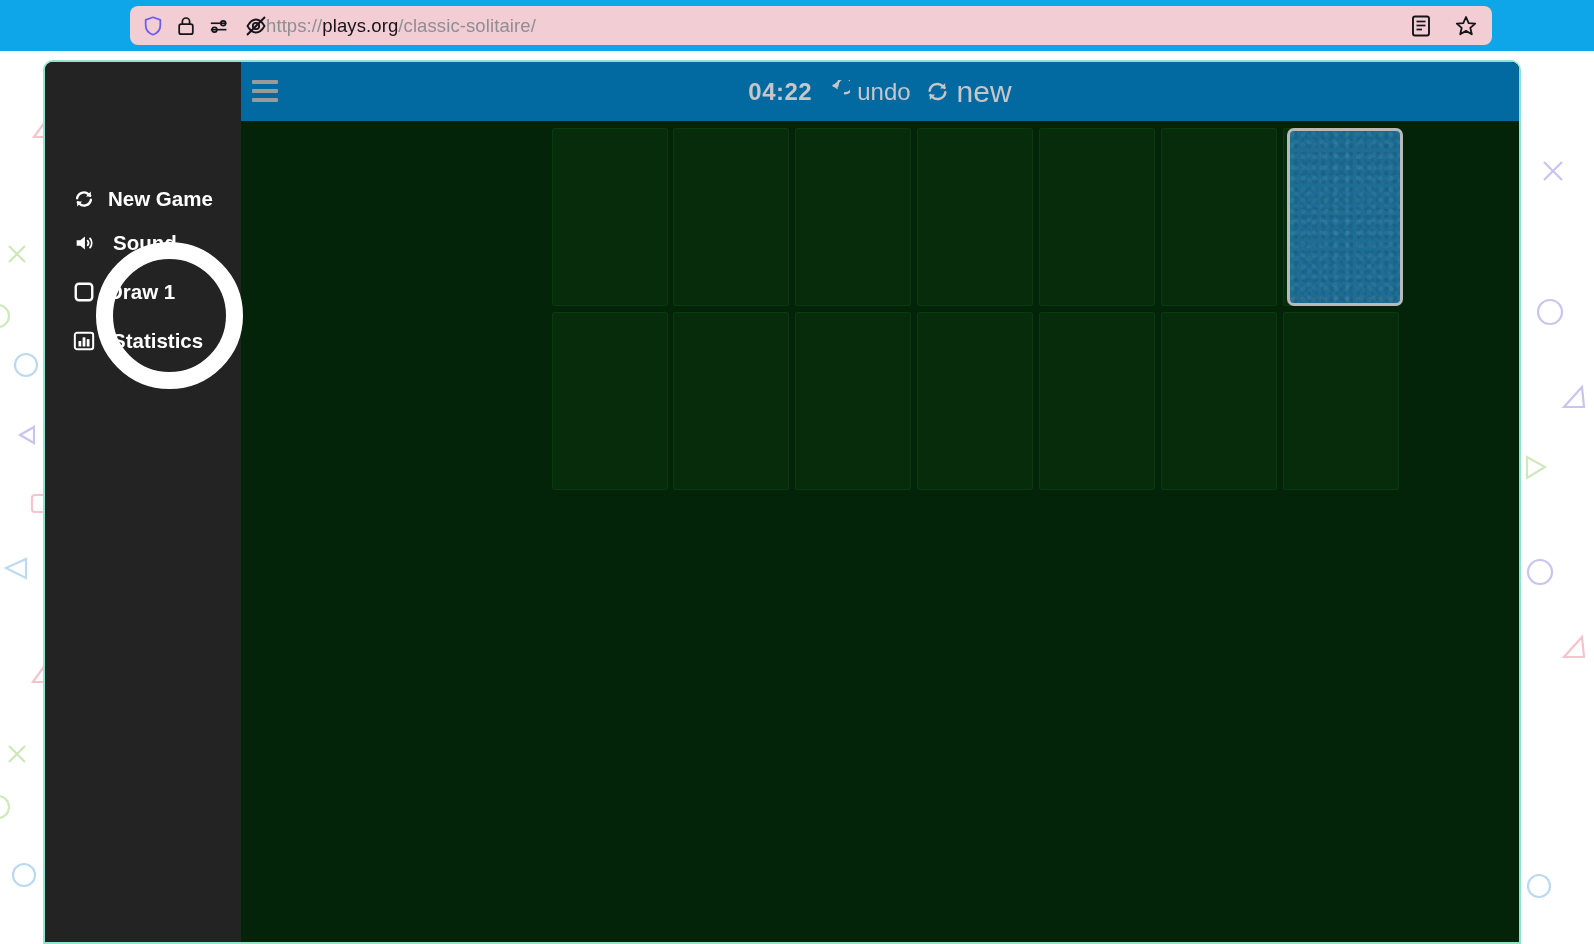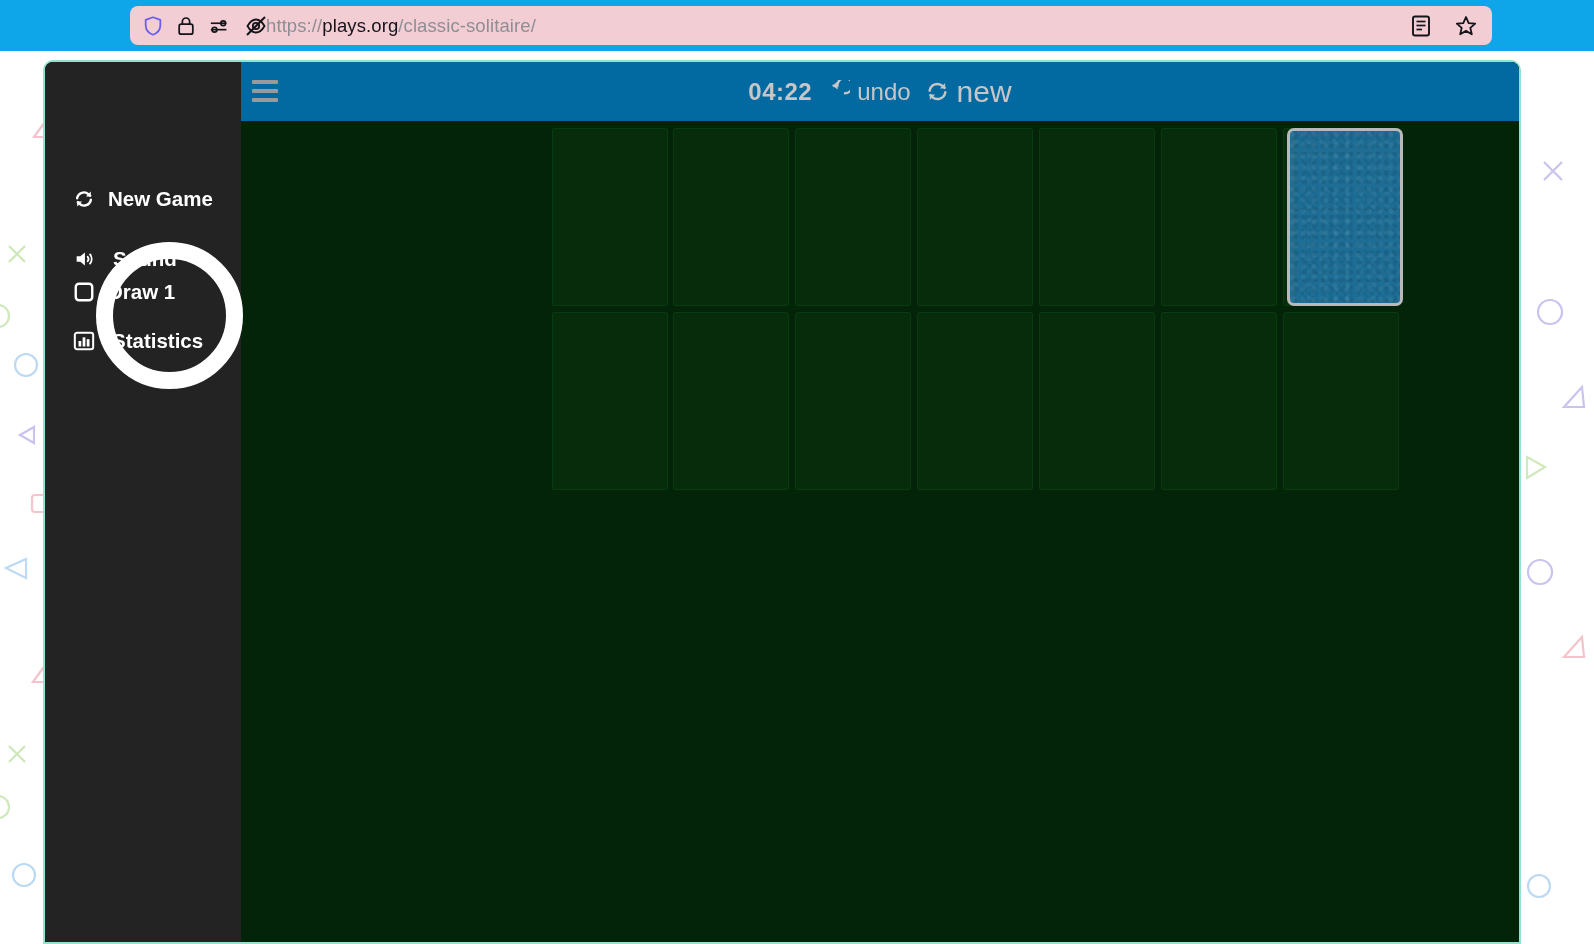--- a/index.html
+++ b/index.html
@@ -287,21 +287,21 @@
       <span class="menu-icon">
         <svg width="22" height="22" viewBox="0 0 24 24">
           <path d="M4.5 11.2a7.5 7.5 0 0 1 12.6-4.3l1.7 1.6 M19.5 12.8a7.5 7.5 0 0 1-12.6 4.3l-1.7-1.6" fill="none" stroke="#fff" stroke-width="2.6" stroke-linecap="round"></path>
           <path d="M19.4 3.7 L19.4 9.2 L14.1 9.2 Z" fill="#fff"></path>
           <path d="M4.6 20.3 L4.6 14.8 L9.9 14.8 Z" fill="#fff"></path>
         </svg>
       </span>
       <span>New Game</span>
     </div>
 
-    <div class="menu-item" style="top:180px;gap:18px;">
+    <div class="menu-item" style="top:164px;gap:18px;">
       <span class="menu-icon">
         <svg width="22" height="22" viewBox="0 0 24 24">
           <path d="M4 9 L8 9 L13 5 L13 19 L8 15 L4 15 Z" fill="#fff"></path>
           <path d="M16 9.5 a4 4 0 0 1 0 5" fill="none" stroke="#fff" stroke-width="2" stroke-linecap="round"></path>
           <path d="M18.6 7 a8 8 0 0 1 0 10" fill="none" stroke="#fff" stroke-width="2" stroke-linecap="round"></path>
         </svg>
       </span>
       <span>Sound</span>
     </div>
 

